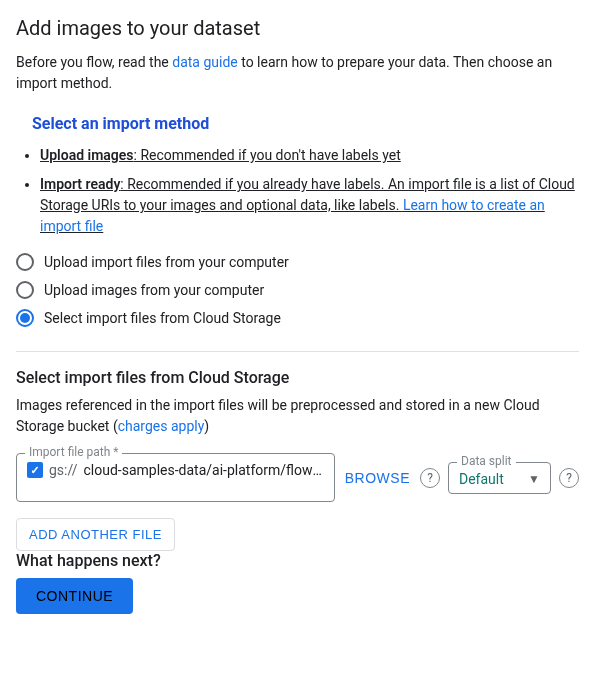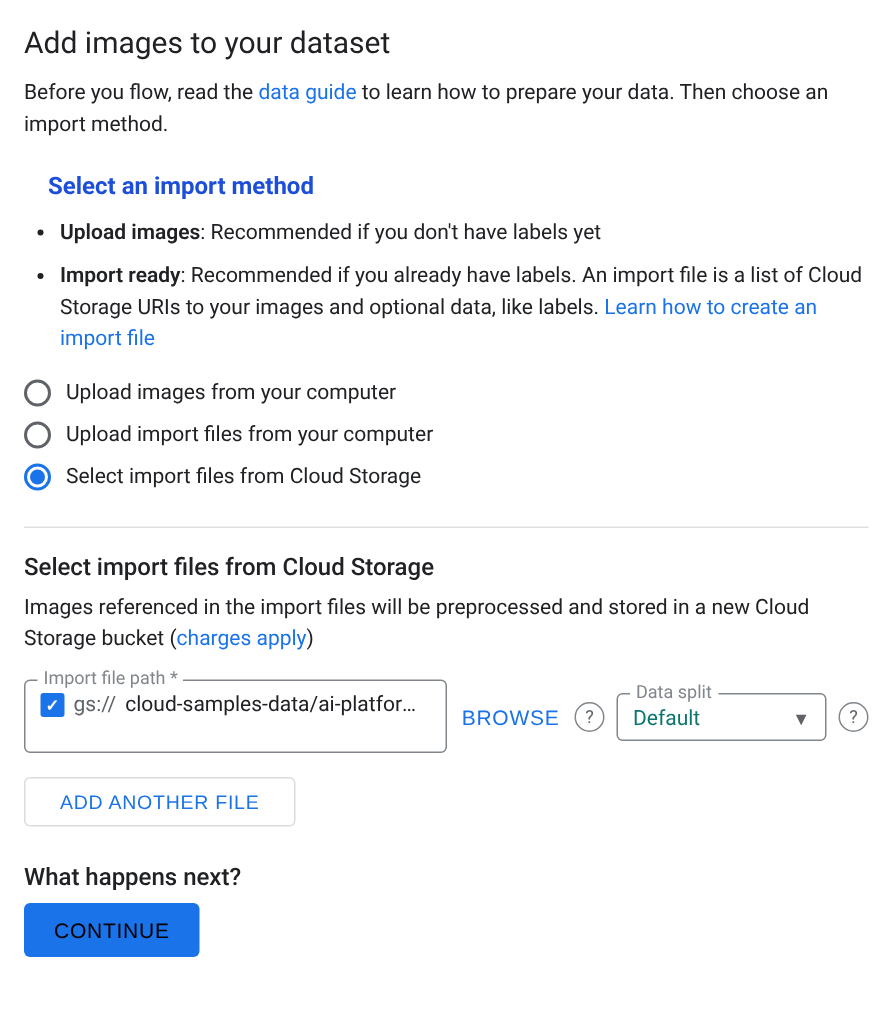--- a/index.html
+++ b/index.html
@@ -41,20 +41,21 @@
       font-size: 16px;
       font-weight: 700;
       color: #1d4ed8;
       margin-bottom: 12px;
       margin-left: 16px;
     }
     .bullet-list {
       list-style: disc;
       padding-left: 24px;
       margin-bottom: 16px;
+      text-decoration: underline;
     }
     .bullet-list li {
       font-size: 14px;
       color: #202124;
       margin-bottom: 8px;
       line-height: 1.5;
     }
     .bullet-list li span.bold {
       font-weight: 600;
     }
@@ -199,21 +200,21 @@
       font-size: 12px;
       color: #5f6368;
       cursor: pointer;
       flex-shrink: 0;
     }
     .data-split-container {
       position: relative;
       border: 1px solid #80868b;
       border-radius: 4px;
       padding: 8px 10px 6px 10px;
-      width: 140px;
+      width: 103px;
       flex-shrink: 0;
       text-align: right;
     }
     .data-split-container .floating-label {
       position: absolute;
       top: -9px;
       left: 8px;
       background: #fff;
       padding: 0 4px;
       font-size: 12px;
@@ -229,27 +230,26 @@
       color: #0f766e;
     }
     .dropdown-arrow {
       color: #5f6368;
       font-size: 12px;
     }
     .add-file-button {
       background: none;
       border: 1px solid #dadce0;
       border-radius: 4px;
-      padding: 8px 23px;
+      padding: 8px 12px;
       font-size: 13px;
       font-weight: 500;
       color: #1a73e8;
       cursor: pointer;
       letter-spacing: 0.5px;
-      margin-bottom: 24px;
       display: inline-block;
     }
     .what-next-title {
       font-size: 16px;
       font-weight: 500;
       color: #202124;
       margin-bottom: 8px;
     }
     .what-next-text {
       font-size: 14px;
@@ -287,25 +287,25 @@
       <span class="bold">Upload images</span><span>: Recommended if you don't have labels yet</span>
     </li>
     <li>
       <span class="bold">Import ready</span><span>: Recommended if you already have labels. An import file is a list of Cloud Storage URIs to your images and optional data, like labels. </span><a href="#">Learn how to create an import file</a>
     </li>
   </ul>
 
   <div class="radio-group">
     <label class="radio-option">
       <div class="radio-input"></div>
-      <span class="radio-label">Upload images from your computer</span>
+      <span class="radio-label">Upload import files from your computer</span>
     </label>
     <label class="radio-option">
       <div class="radio-input"></div>
-      <span class="radio-label">Upload import files from your computer</span>
+      <span class="radio-label">Upload images from your computer</span>
     </label>
     <label class="radio-option">
       <div class="radio-input selected"></div>
       <span class="radio-label">Select import files from Cloud Storage</span>
     </label>
   </div>
 
   <hr class="section-divider">
 
   <h2 class="cloud-section-title">Select import files from Cloud Storage</h2>

